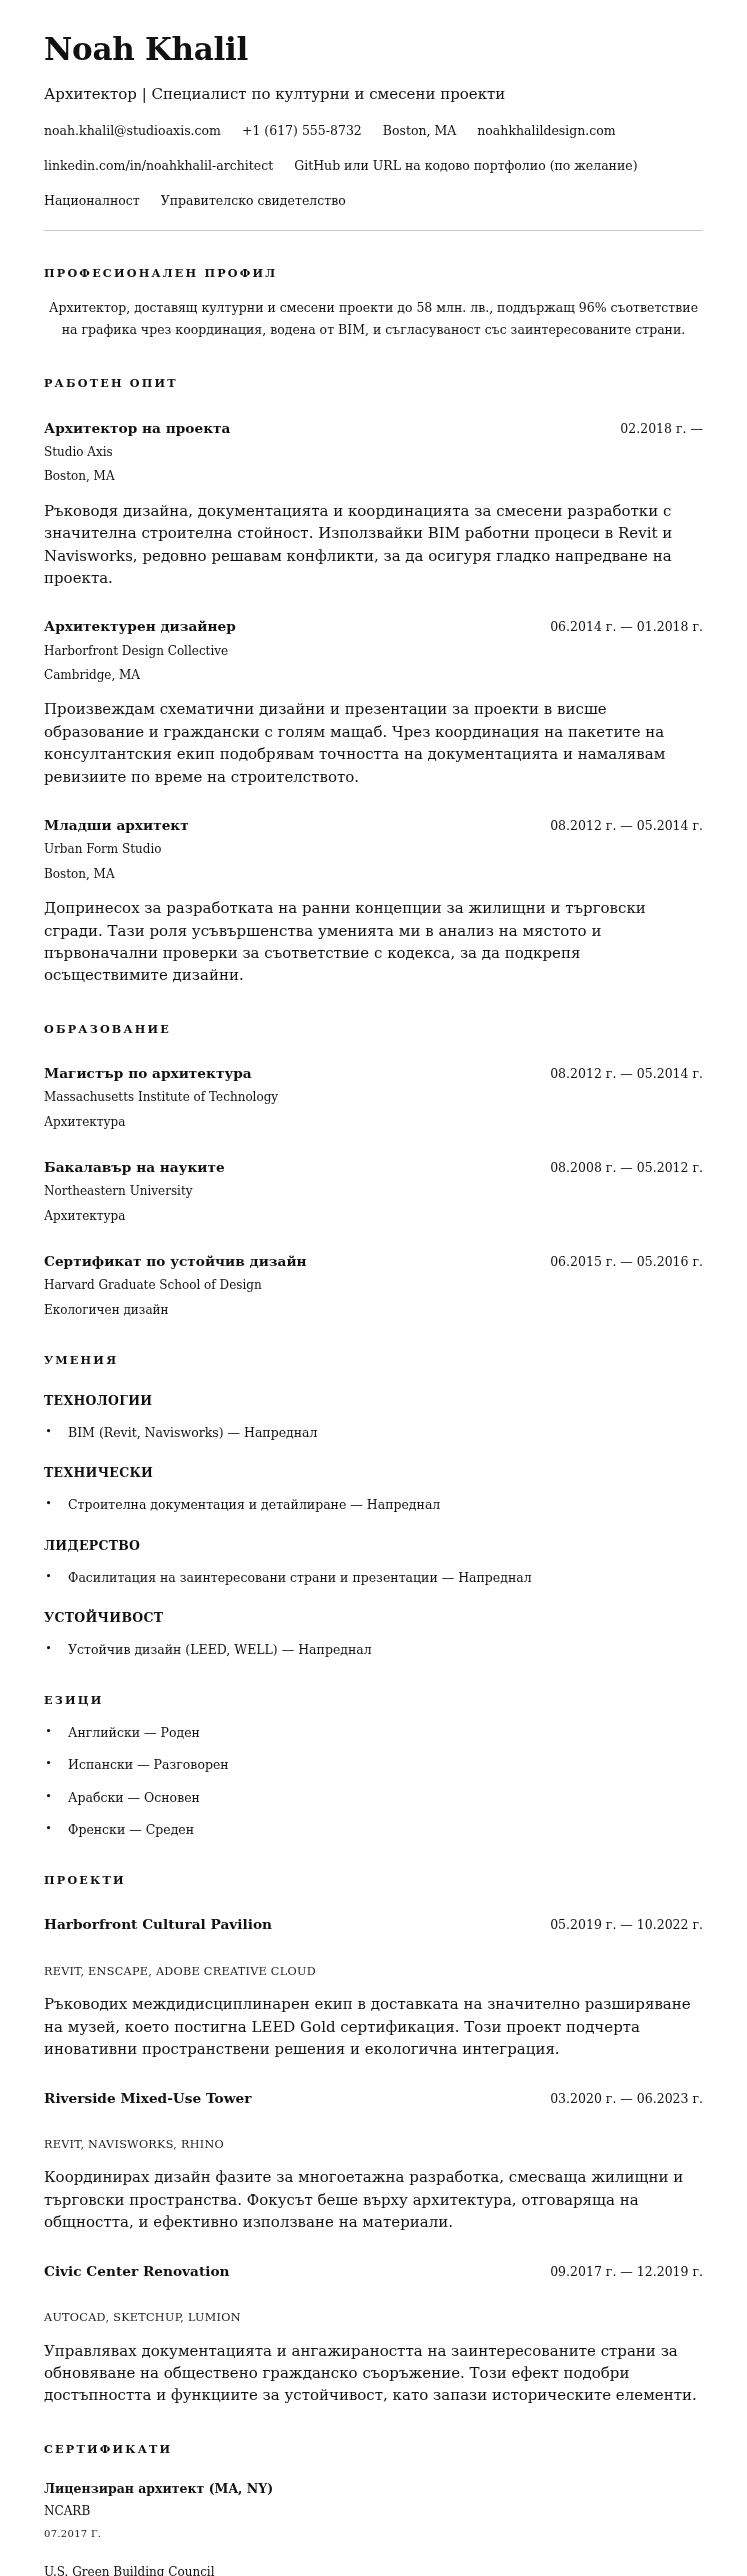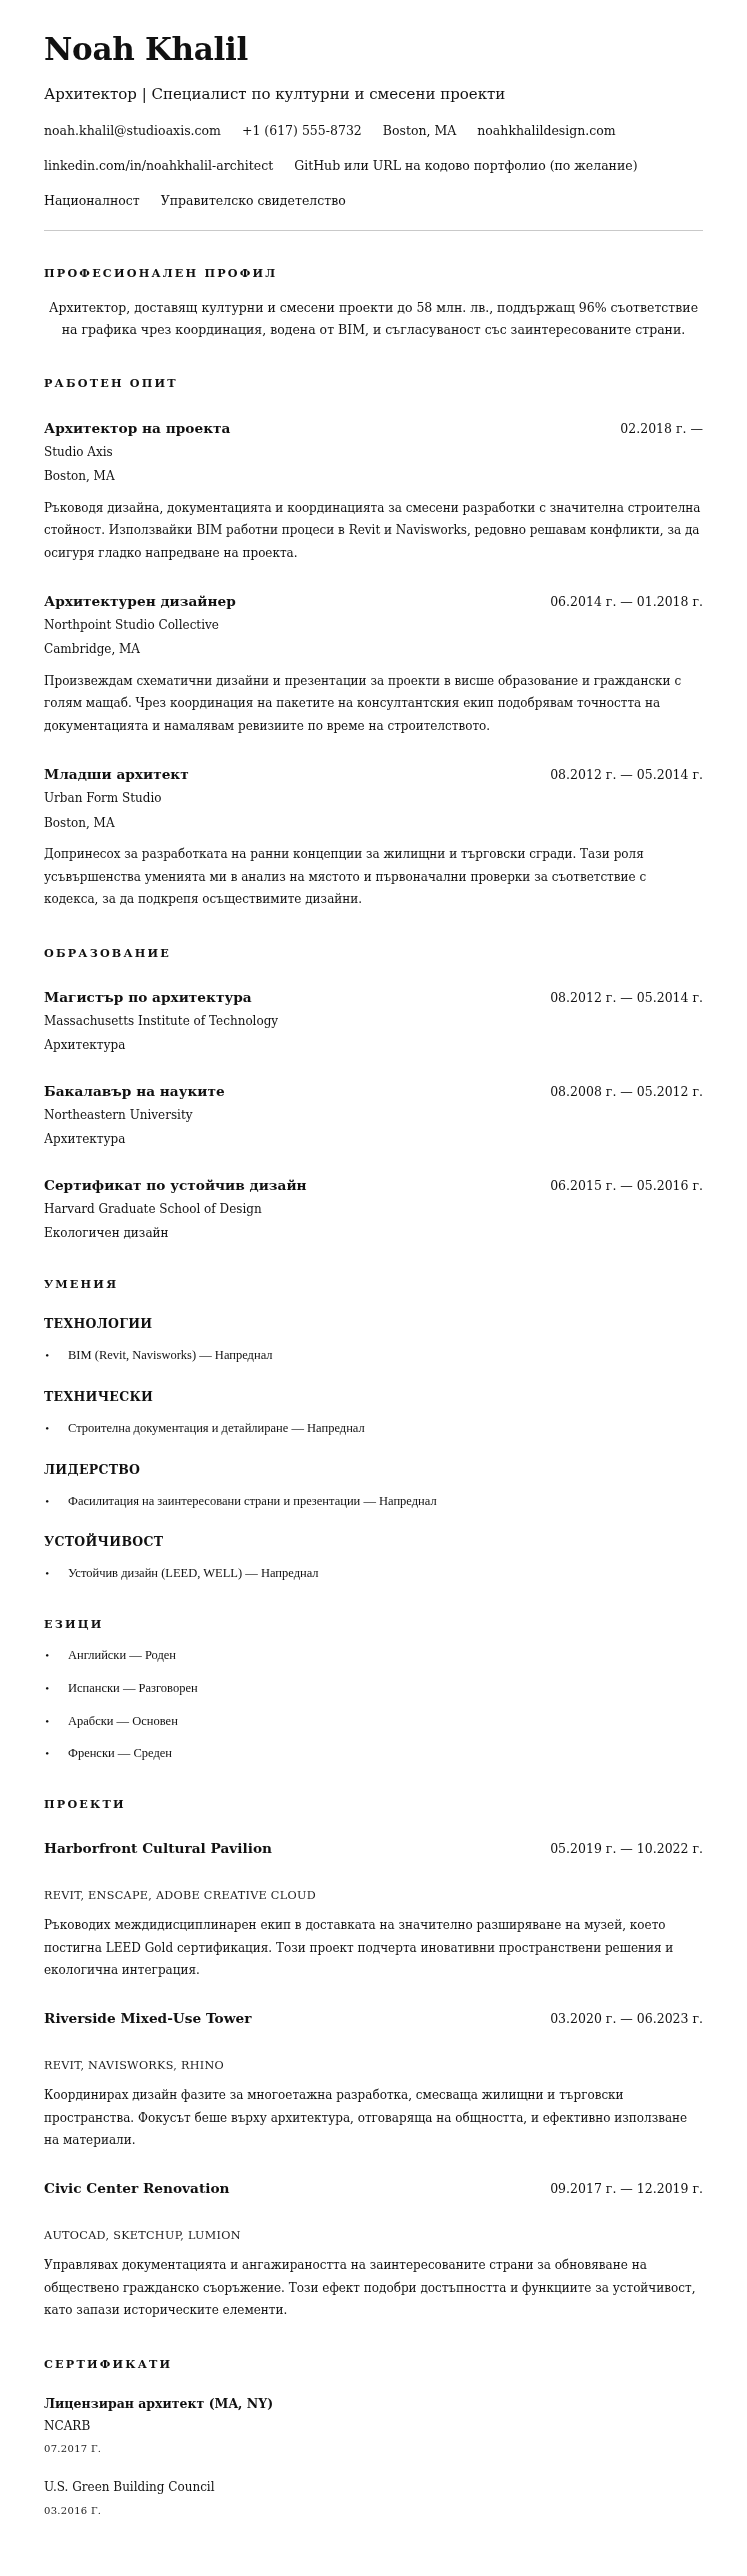--- a/index.html
+++ b/index.html
@@ -66,35 +66,34 @@
     font-size: 12.5px;
     white-space: nowrap;
     line-height: 1.2;
   }
   .entry-sub {
     font-size: 12px;
     margin-top: 8.7px;
     line-height: 1.3;
   }
   .entry-desc {
-    font-size: 12px;
+    font-size: 15px;
     line-height: 22.4px;
   }
   .skill-group-title {
     font-size: 12.5px;
     font-weight: 700;
     margin-top: 25px;
     letter-spacing: 0.3px;
     line-height: 1.2;
   }
   ul.bullet-list {
     list-style: none;
     margin: 5px 0 0 0;
     padding: 0;
-    font-family: Liberation Serif, serif;
   }
   ul.bullet-list li {
     position: relative;
     padding-left: 24px;
     font-size: 12.5px;
     line-height: 1.25;
     margin-top: 17px;
   }
   ul.bullet-list li::before {
     content: "•";
@@ -173,21 +172,21 @@
     <div class="entry-sub">Studio Axis</div>
     <div class="entry-sub">Boston, MA</div>
     <p class="entry-desc">Ръководя дизайна, документацията и координацията за смесени разработки с значителна строителна стойност. Използвайки BIM работни процеси в Revit и Navisworks, редовно решавам конфликти, за да осигуря гладко напредване на проекта.</p>
   </div>
 
   <div class="entry">
     <div class="entry-header">
       <span class="entry-title">Архитектурен дизайнер</span>
       <span class="entry-dates">06.2014 г. — 01.2018 г.</span>
     </div>
-    <div class="entry-sub">Northpoint Studio Collective</div>
+    <div class="entry-sub">Harborfront Design Collective</div>
     <div class="entry-sub">Cambridge, MA</div>
     <p class="entry-desc">Произвеждам схематични дизайни и презентации за проекти в висше образование и граждански с голям мащаб. Чрез координация на пакетите на консултантския екип подобрявам точността на документацията и намалявам ревизиите по време на строителството.</p>
   </div>
 
   <div class="entry">
     <div class="entry-header">
       <span class="entry-title">Младши архитект</span>
       <span class="entry-dates">08.2012 г. — 05.2014 г.</span>
     </div>
     <div class="entry-sub">Urban Form Studio</div>

